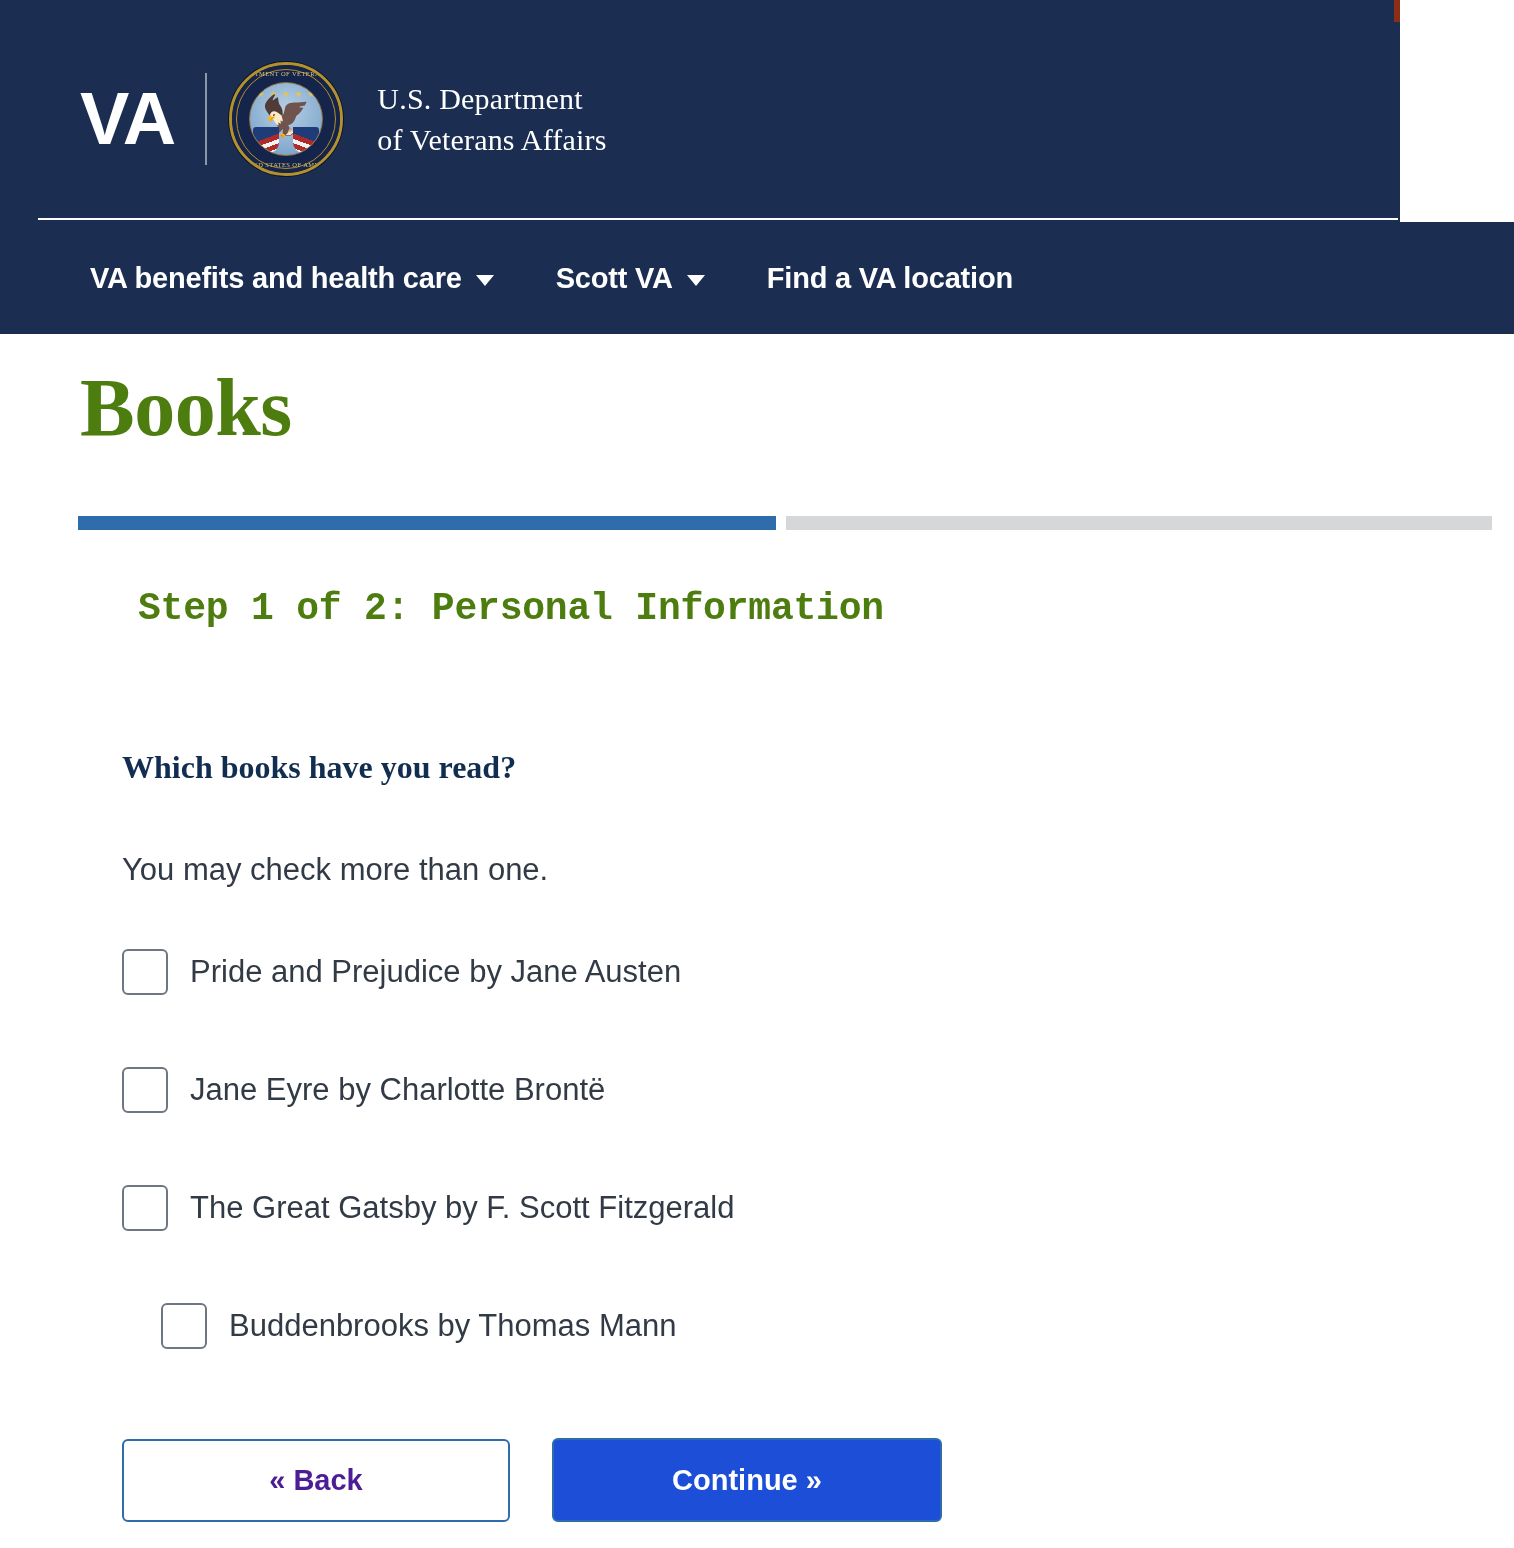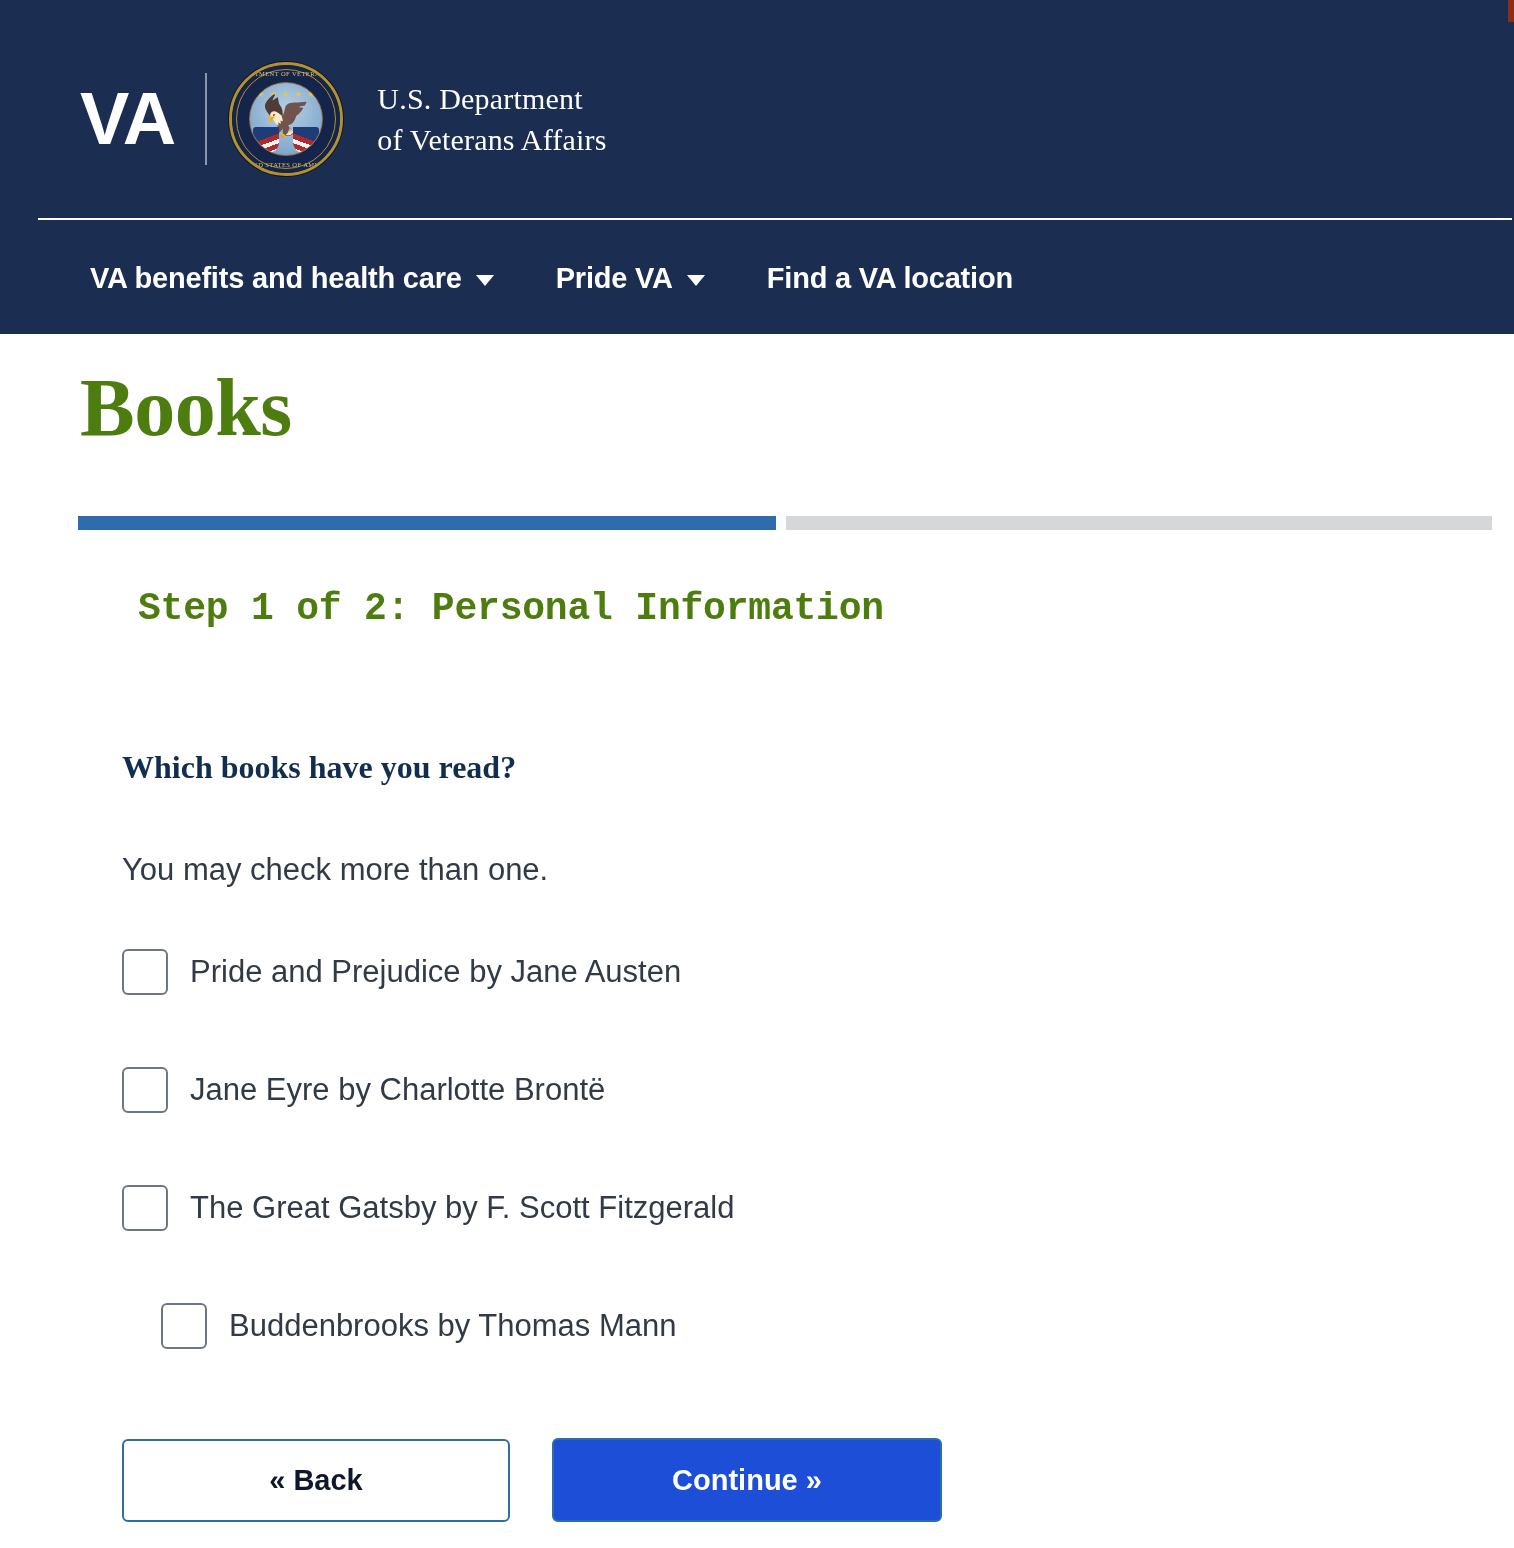--- a/index.html
+++ b/index.html
@@ -13,21 +13,21 @@
     position: relative;
     overflow: hidden;
     font-family: "Liberation Sans", sans-serif;
     -webkit-font-smoothing: antialiased;
   }
 
   
   .va-header {
     position: absolute;
     top: 0; left: 0;
-    width: 1514px;
+    width: 1400px;
     height: 222px;
     background: #1b2e51;
   }
   .header-inner {
     position: absolute;
     left: 80px;
     top: 62px;
     display: flex;
     align-items: center;
   }
@@ -309,21 +309,21 @@
     cursor: pointer;
     display: flex;
     align-items: center;
     justify-content: center;
     border: 2px solid #2e6cab;
   }
   .btn-back {
     width: 388px;
     height: 83px;
     background: #ffffff;
-    color: #0f172a;
+    color: #4c1d95;
   }
   .btn-continue {
     width: 390px;
     height: 84px;
     background: #1d4ed8;
     color: #ffffff;
     margin-left: 42px;
     border-color: #2e6cab;
   }
 </style>
@@ -355,21 +355,21 @@
   <div class="header-rule"></div>
   <div class="corner-sliver"></div>
 </div>
 
 <nav class="va-nav">
   <span class="nav-item">
     <span>VA benefits and health care</span>
     <span class="nav-caret"></span>
   </span>
   <span class="nav-item">
-    <span>Pride VA</span>
+    <span>Scott VA</span>
     <span class="nav-caret"></span>
   </span>
   <span class="nav-item">
     <span>Find a VA location</span>
   </span>
 </nav>
 
 <main class="content">
 
   <h1 class="page-title">Books</h1>

